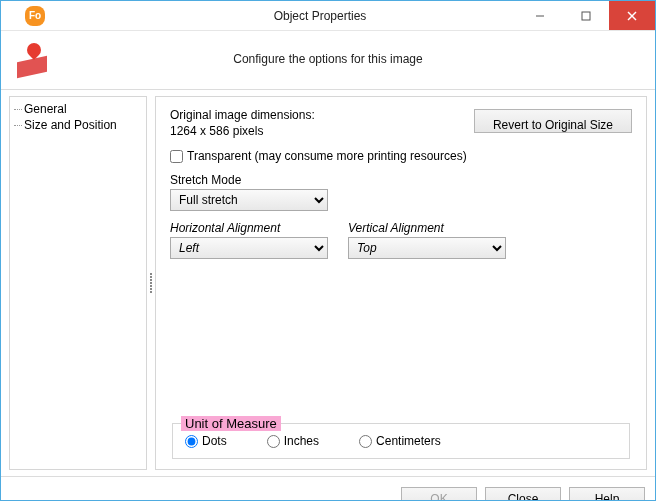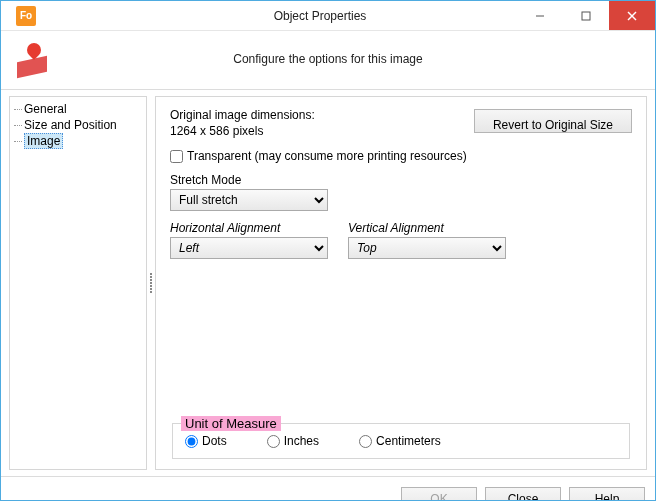--- a/index.html
+++ b/index.html
@@ -17,23 +17,23 @@
   .titlebar {
     height: 30px;
     background: #fff;
     display: flex;
     align-items: center;
     position: relative;
     border-bottom: 1px solid #e6e6e6;
   }
   .titlebar .app-icon {
     width: 20px; height: 20px;
-    margin-left: 15px;
+    margin-left: 24px;
     background: #f79321;
-    border-radius: 2px;
+    border-radius: 8px;
     display: flex; align-items: center; justify-content: center;
     color: #fff; font-weight: bold; font-size: 10px;
   }
   .titlebar .title {
     position: absolute;
     left: 0; right: 16px;
     text-align: center;
     font-size: 12px;
     color: #222;
     pointer-events: none;
@@ -269,21 +269,20 @@
     <div class="base"></div>
     <div class="pin"></div>
   </div>
   <div class="subtitle">Configure the options for this image</div>
 </div>
 
 <div class="content">
   <div class="tree-panel">
     <div class="tree-item"><span>General</span></div>
     <div class="tree-item"><span>Size and Position</span></div>
-    <div class="tree-item selected"><span>Image</span></div>
   </div>
 
   <div class="splitter">
     <div class="grip">
         <i></i>
         <i></i>
         <i></i>
         <i></i>
         <i></i>
         <i></i>

